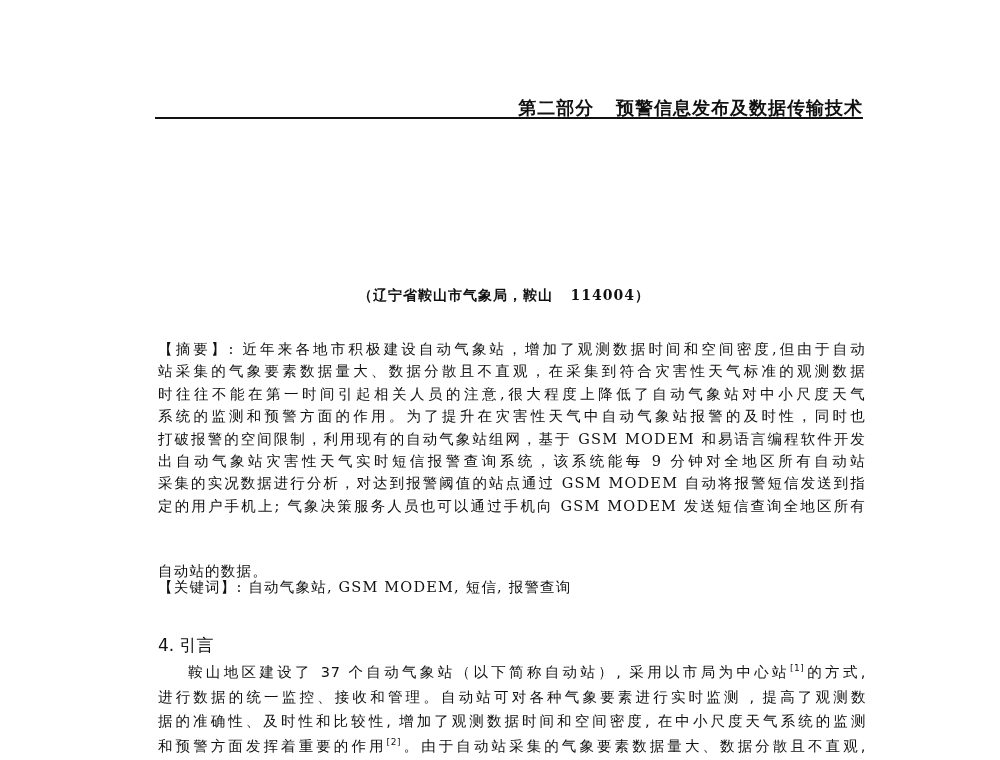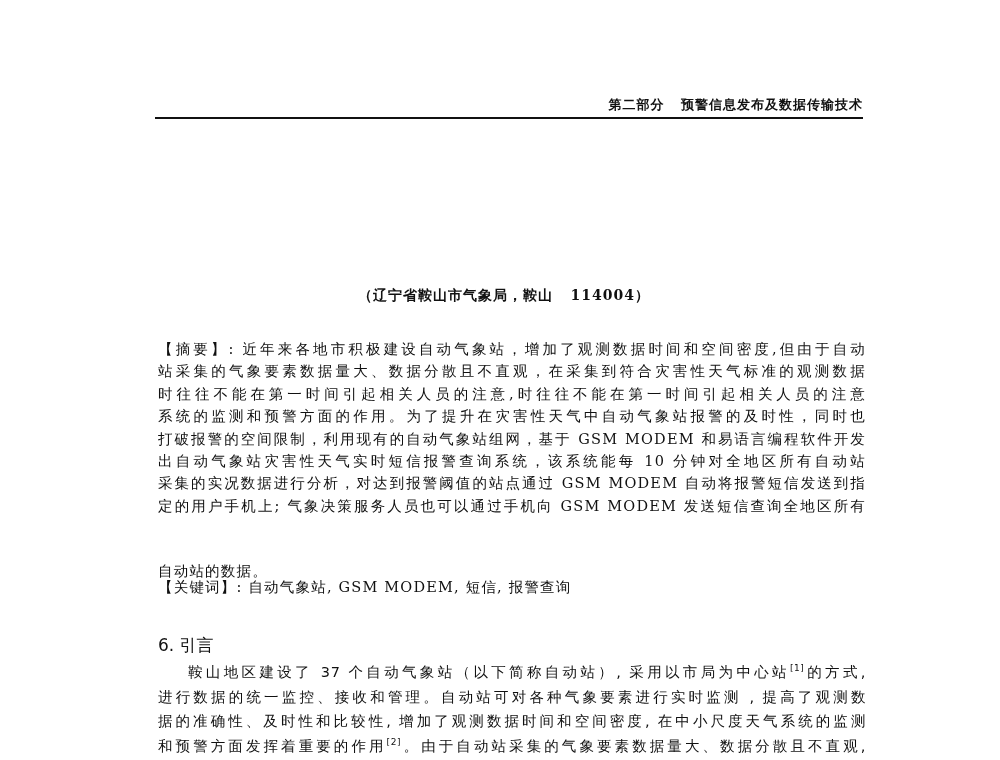--- a/index.html
+++ b/index.html
@@ -20,21 +20,21 @@
       left: 0; top: 0;
       width: 1000px; height: 760px;
     }
     .running-header {
       position: absolute;
       left: 155px;
       top: 96px;
       width: 708px;
       text-align: right;
       font-family: "DejaVu Sans", sans-serif;
-      font-size: 13px;
+      font-size: 18px;
       font-weight: bold;
       letter-spacing: 1px;
       white-space: pre;
     }
     .header-rule {
       position: absolute;
       left: 155px;
       top: 117px;
       width: 708px;
       height: 2px;
@@ -144,34 +144,34 @@
 <div class="page">
 
   <div class="running-header">第二部分   预警信息发布及数据传输技术</div>
   <div class="header-rule"></div>
 
   <div class="affiliation">（辽宁省鞍山市气象局，鞍山   114004）</div>
 
   <div class="abstract">
     <span class="line"><span class="label-bold">【摘要】</span><span>: 近年来各地市积极建设自动气象站，增加了观测数据时间和空间密度,但由于自动</span></span>
     <span class="line">站采集的气象要素数据量大、数据分散且不直观，在采集到符合灾害性天气标准的观测数据</span>
-    <span class="line">时往往不能在第一时间引起相关人员的注意,时往往不能在第一时间引起相关人员的注意</span>
+    <span class="line">时往往不能在第一时间引起相关人员的注意,很大程度上降低了自动气象站对中小尺度天气</span>
     <span class="line">系统的监测和预警方面的作用。为了提升在灾害性天气中自动气象站报警的及时性，同时也</span>
     <span class="line">打破报警的空间限制，利用现有的自动气象站组网，基于 GSM MODEM 和易语言编程软件开发</span>
-    <span class="line">出自动气象站灾害性天气实时短信报警查询系统，该系统能每 10 分钟对全地区所有自动站</span>
+    <span class="line">出自动气象站灾害性天气实时短信报警查询系统，该系统能每 9 分钟对全地区所有自动站</span>
     <span class="line">采集的实况数据进行分析，对达到报警阈值的站点通过 GSM MODEM 自动将报警短信发送到指</span>
     <span class="line">定的用户手机上; 气象决策服务人员也可以通过手机向 GSM MODEM 发送短信查询全地区所有</span>
     <span class="line last">自动站的数据。</span>
   </div>
 
   <div class="keywords">
     <span class="label-bold">【关键词】</span><span>: 自动气象站, GSM  MODEM, 短信, 报警查询</span>
   </div>
 
-  <div class="section-heading">6. 引言</div>
+  <div class="section-heading">4. 引言</div>
 
   <div class="body-text">
     <span class="line indent"><span>鞍山地区建设了 37 个自动气象站（以下简称自动站）, 采用以市局为中心站</span><sup>[1]</sup><span>的方式,</span></span>
     <span class="line"><span>进行数据的统一监控、接收和管理。自动站可对各种气象要素进行实时监测 , 提高了观测数</span></span>
     <span class="line"><span>据的准确性、及时性和比较性, 增加了观测数据时间和空间密度, 在中小尺度天气系统的监测</span></span>
     <span class="line"><span>和预警方面发挥着重要的作用</span><sup>[2]</sup><span>。由于自动站采集的气象要素数据量大、数据分散且不直观,</span></span>
   </div>
 
 </div>
 

